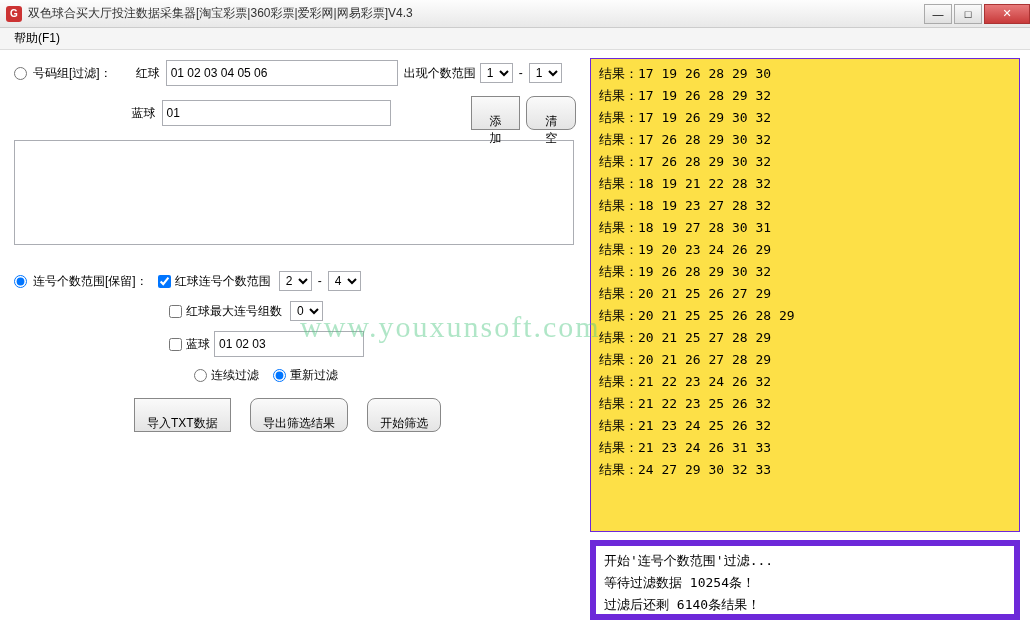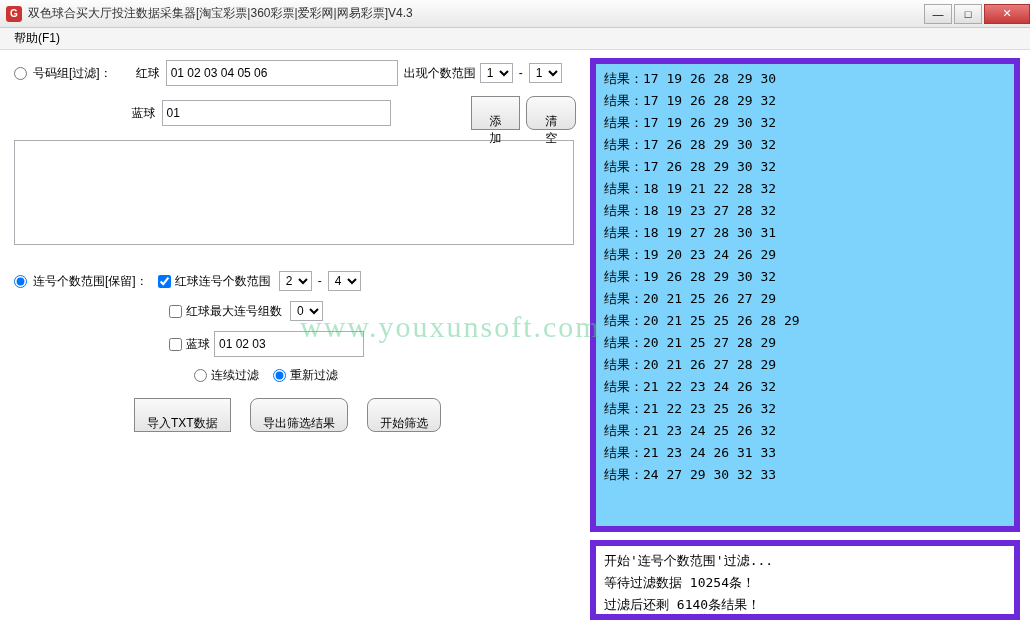--- a/index.html
+++ b/index.html
@@ -29,21 +29,21 @@
 .btn { height: 22px; padding: 16px 12px; border: 1px solid #888; background: linear-gradient(#fafafa,#e4e4e4); cursor: pointer; font-size: 12px; font-family: inherit; }
 .btn + .btn { margin-left: 6px; border-radius: 8px; }
 .big-box { width: 560px; height: 105px; border: 1px solid #abadb3; background: #fff; margin-left: 0; }
 .indent2 { margin-left: 155px; }
 .checkbox { width: 13px; height: 13px; margin-right: 4px; vertical-align: middle; }
 .chk-lbl { margin-right: 8px; }
 .filter-radios { display: flex; align-items: center; gap: 14px; margin-left: 180px; margin-bottom: 14px; }
 .filter-radios label { display: flex; align-items: center; gap: 4px; }
 .btn-row { margin-left: 120px; }
 .btn-row .btn { margin-right: 10px; }
-.results-box { flex: 1; border: 6px solid #6d28d9; background: #7dd3fc; overflow-y: scroll; padding: 4px 8px; font-family: SimSun, monospace; font-size: 13px; line-height: 22px; position: relative; }
+.results-box { flex: 1; border: 1px solid #6d28d9; background: #fde047; overflow-y: scroll; padding: 4px 8px; font-family: SimSun, monospace; font-size: 13px; line-height: 22px; position: relative; }
 .log-box { height: 80px; border: 6px solid #6d28d9; background: #fff; margin-top: 8px; padding: 4px 8px; overflow-y: scroll; font-family: SimSun, monospace; font-size: 13px; line-height: 22px; }
 .watermark { position: absolute; left: 300px; top: 310px; font-size: 30px; font-family: "Times New Roman", serif; color: rgba(80,200,130,0.45); letter-spacing: 2px; pointer-events: none; z-index: 100; }
 .result-line { white-space: pre; }
 </style>
 </head>
 <body>
 
 <div class="titlebar">
   <div class="titlebar-icon">G</div>
   <div class="title-text">双色球合买大厅投注数据采集器[淘宝彩票|360彩票|爱彩网|网易彩票]V4.3</div>

